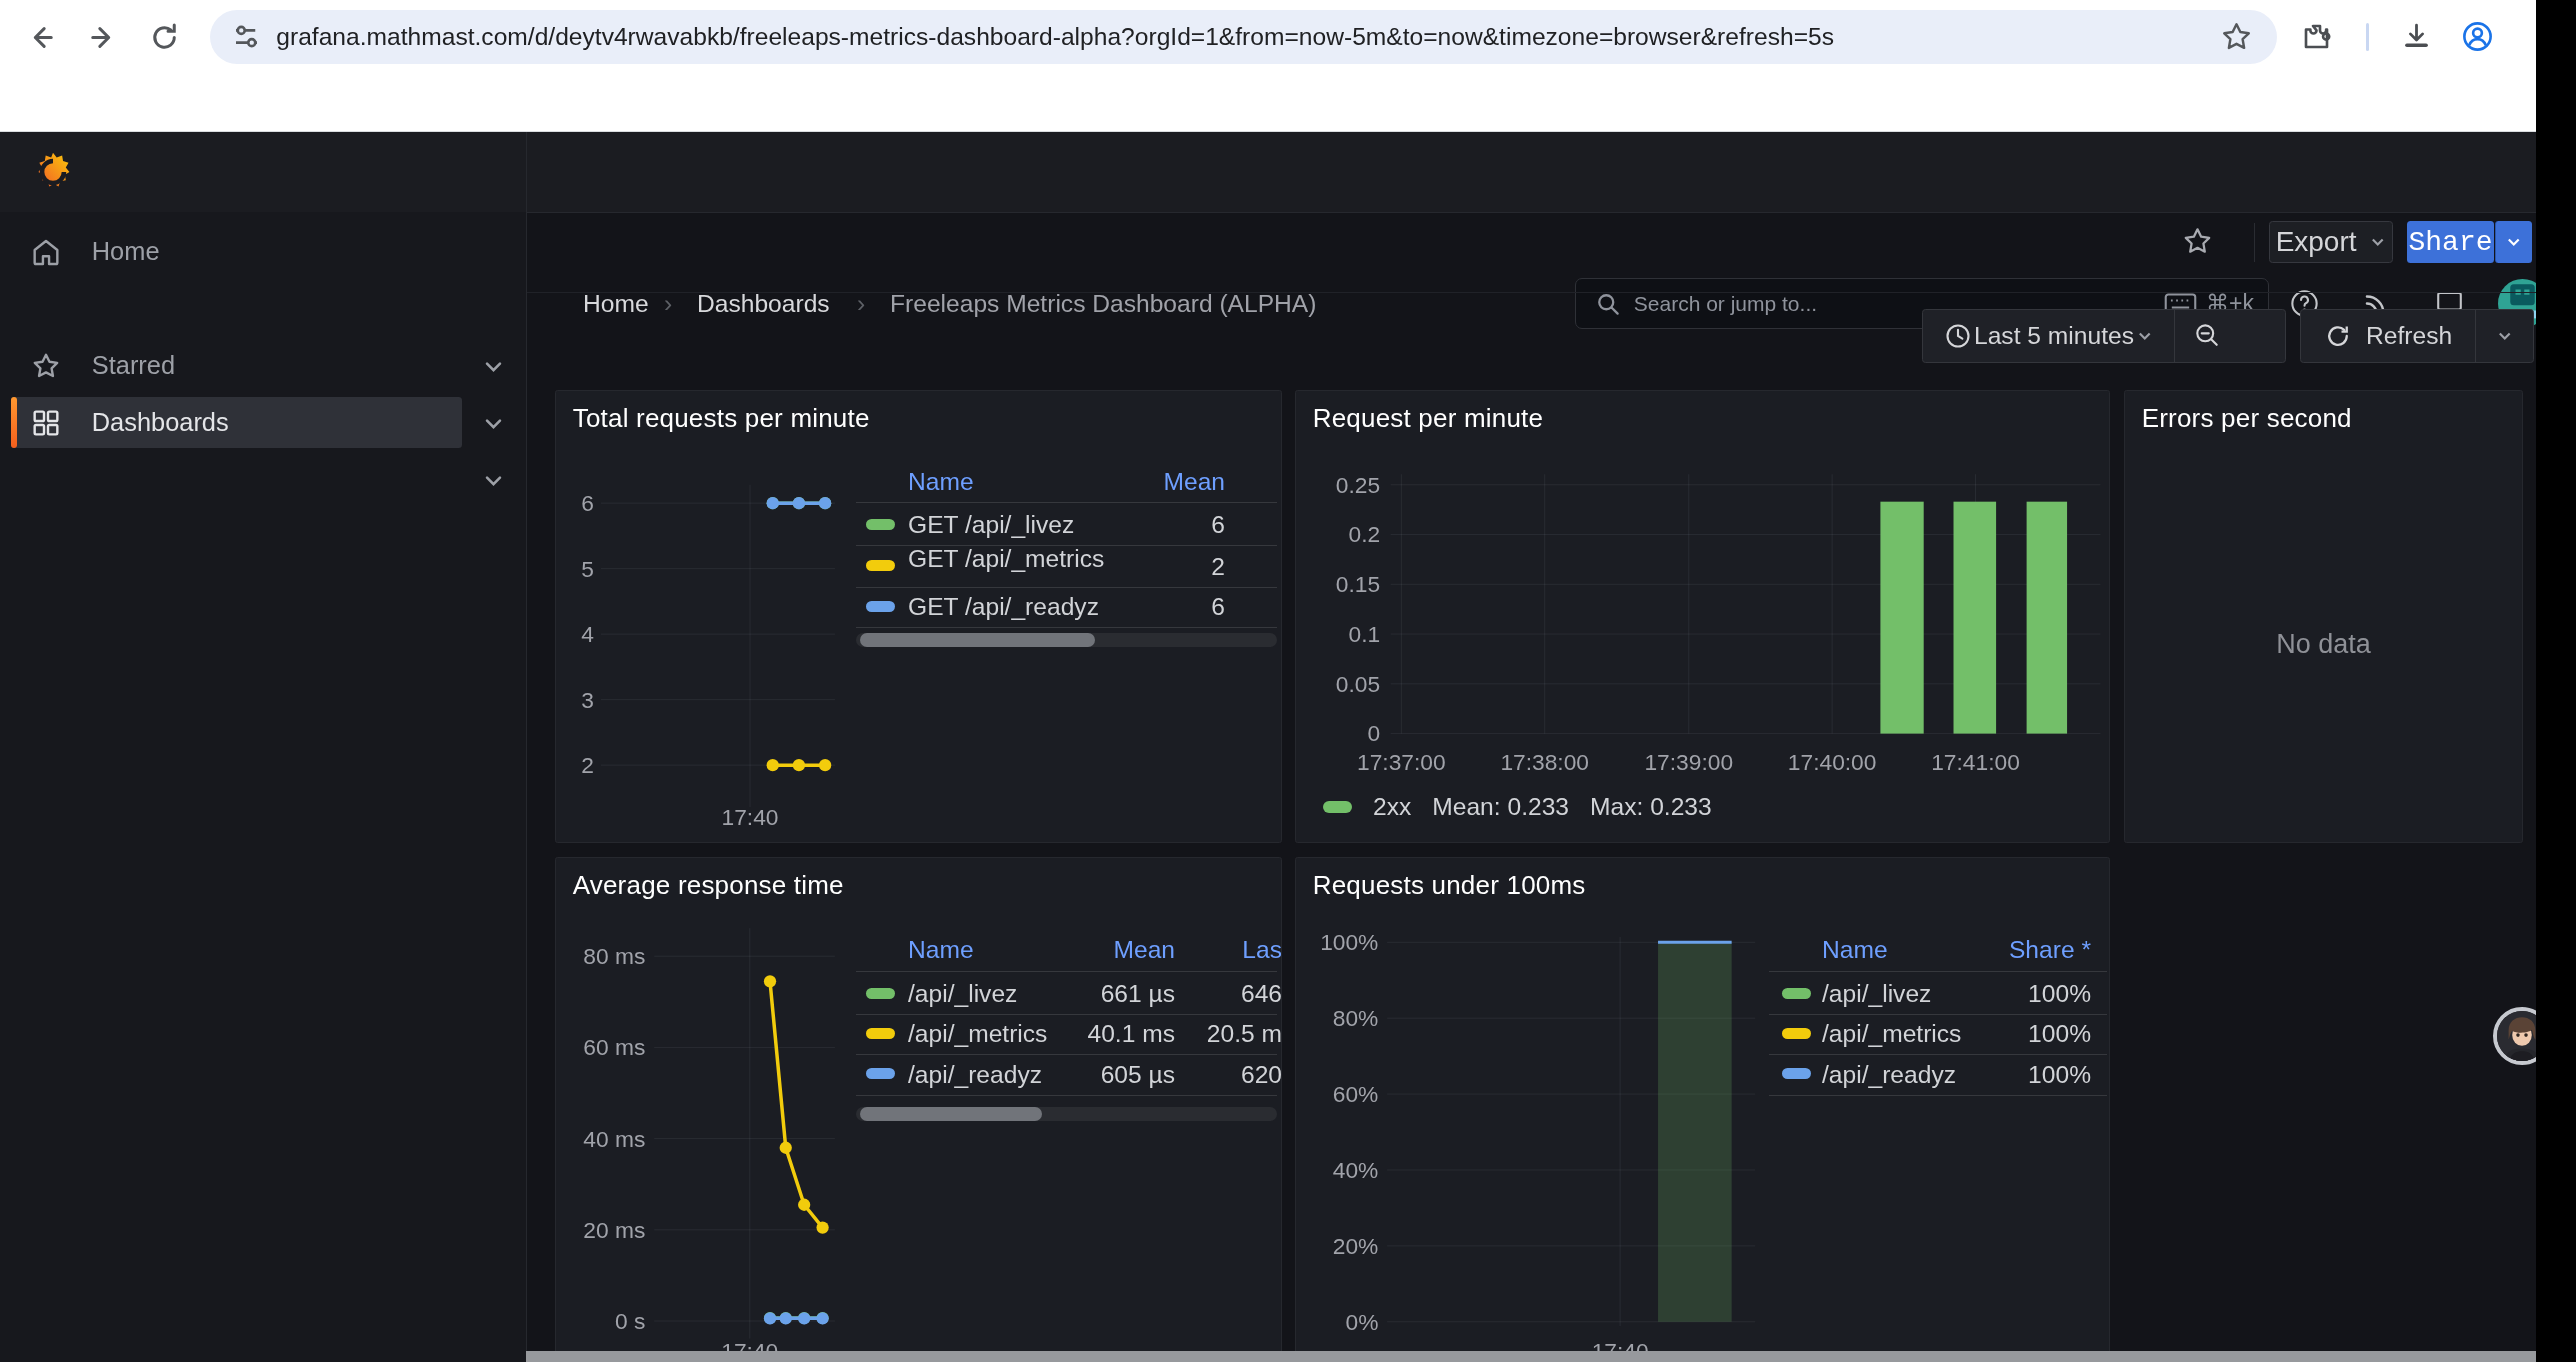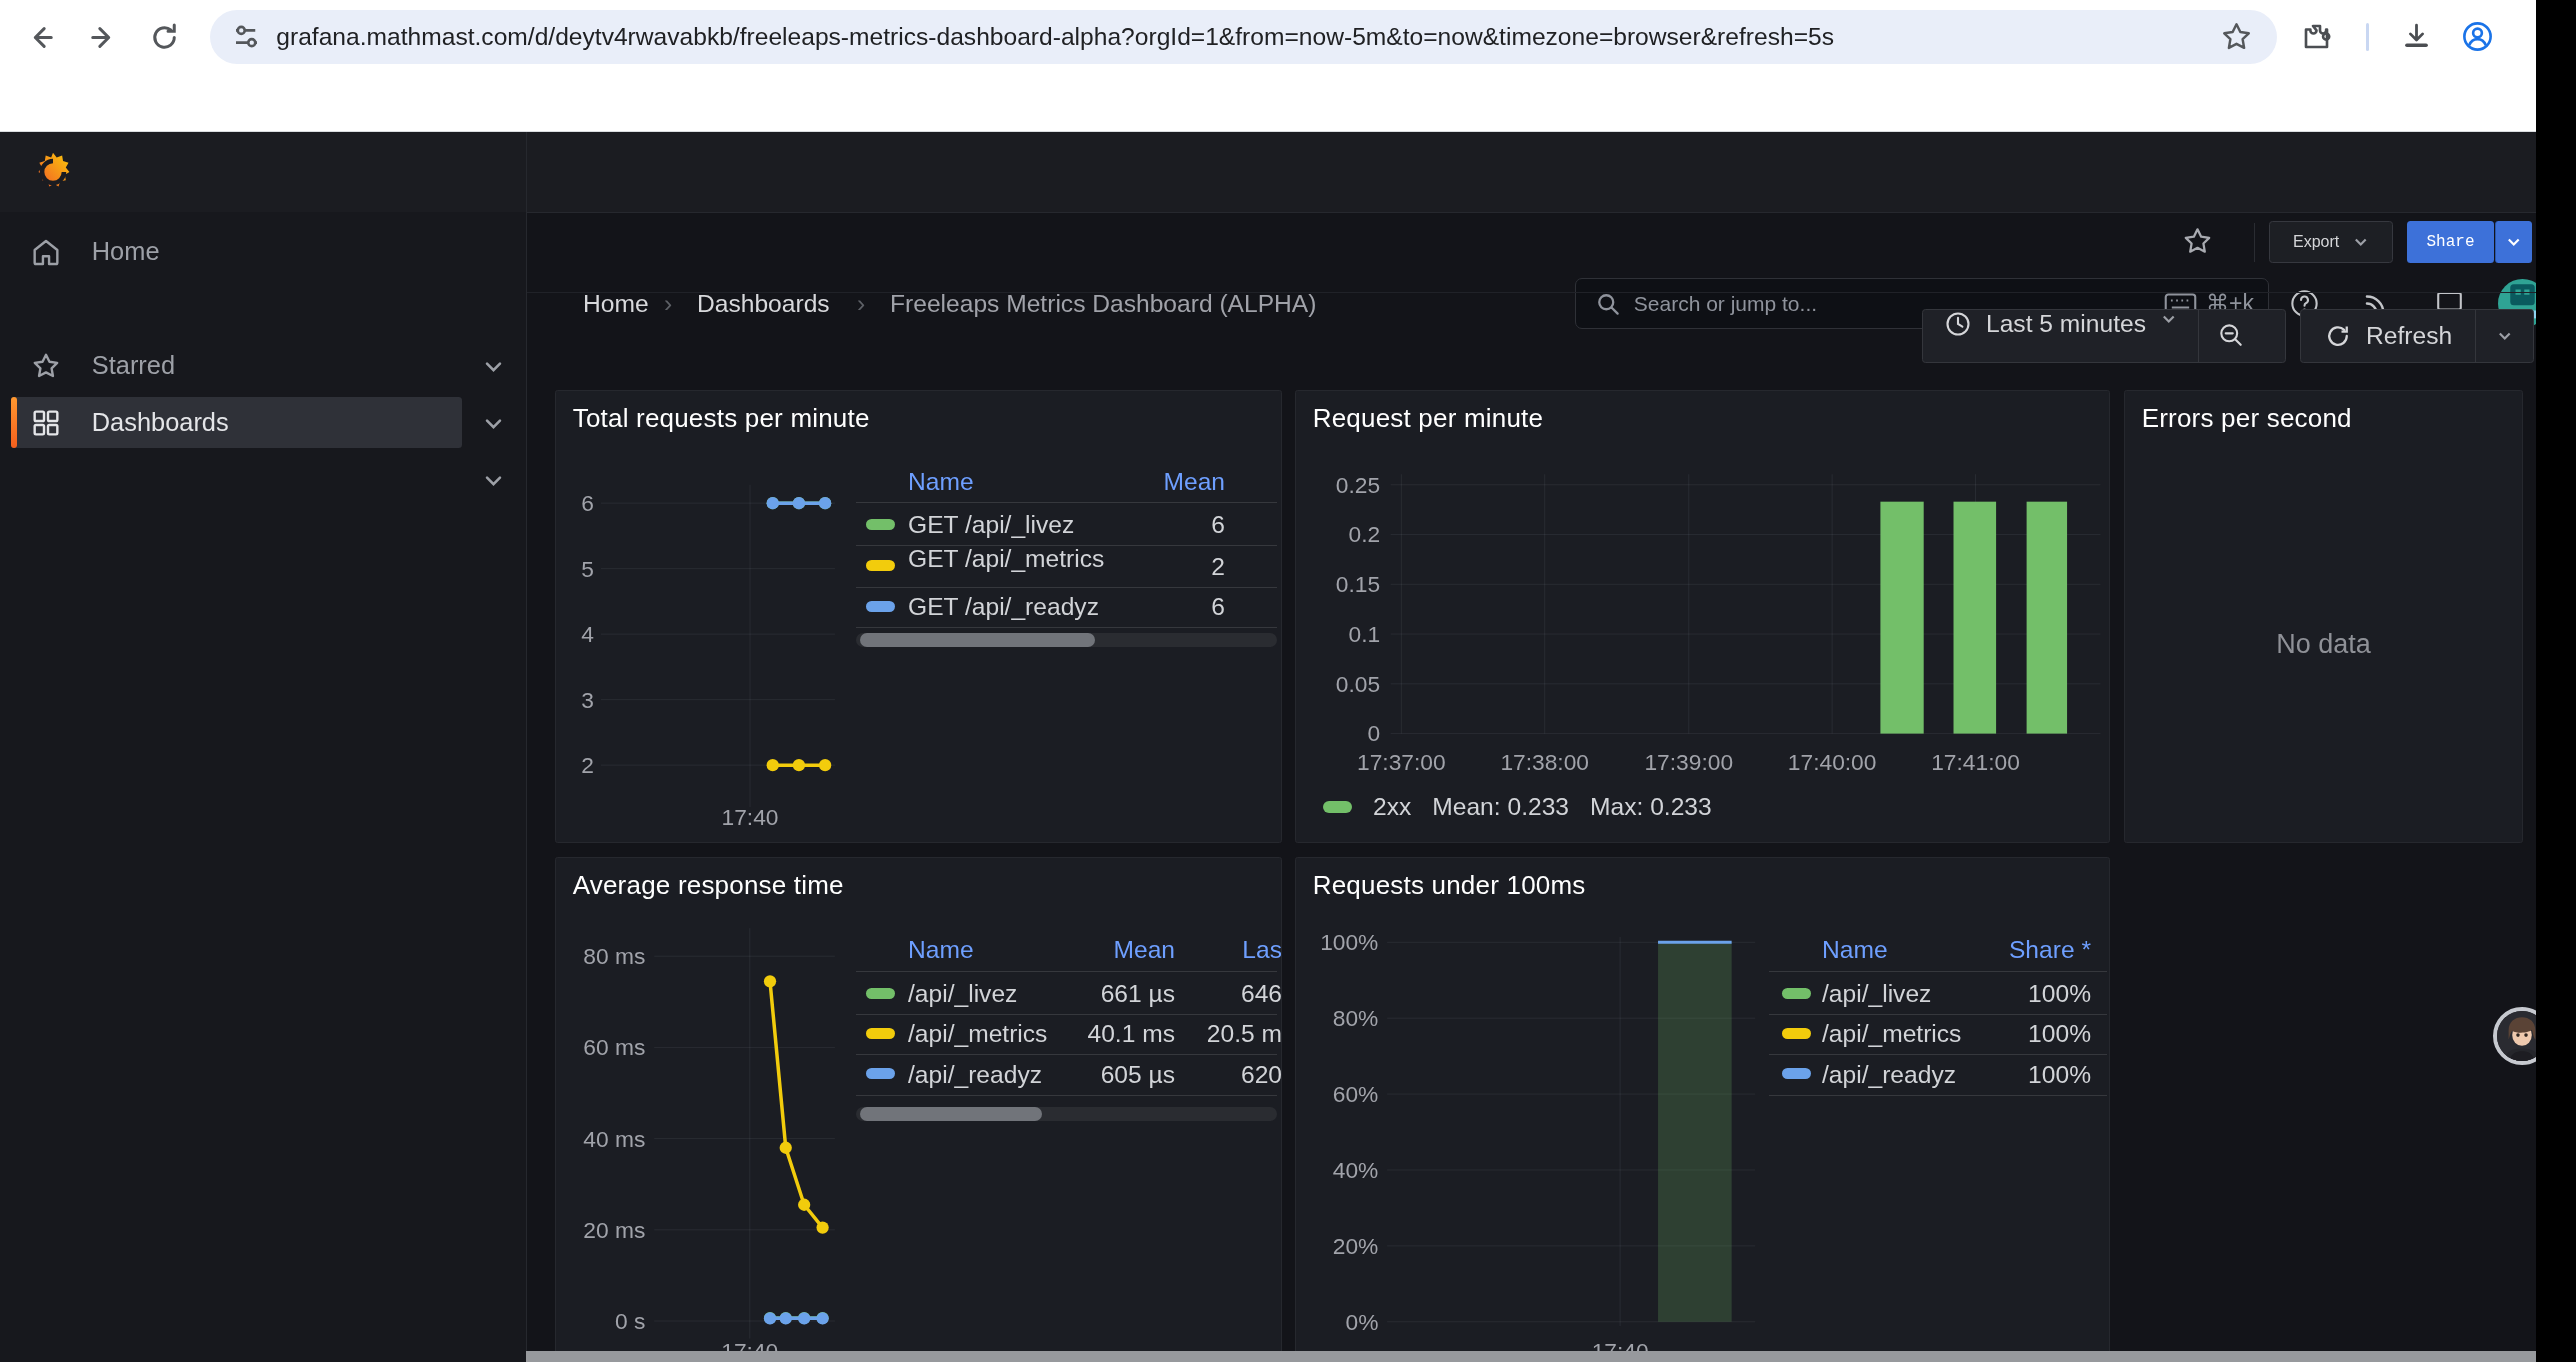--- a/index.html
+++ b/index.html
@@ -22,21 +22,21 @@
   
   .gf-header{position:absolute;left:0;top:132px;width:2576px;height:81px;background:#1b1c21;border-bottom:0.9px solid #26282e;}
   .gf-sidebar{position:absolute;left:0;top:212px;width:526px;height:1150px;background:#17181d;}
   .vdivider{position:absolute;left:526px;top:132px;width:0.9px;height:1231px;background:#26282e;}
   .gf-brand-name{position:absolute;left:88px;top:154px;font-size:27px;color:#d5d6d9;font-weight:500;}
   .crumb{position:absolute;top:158px;font-size:24.6px;white-space:nowrap;}
   .gf-search{position:absolute;left:1575px;top:146px;width:694px;height:51px;background:#0e1015;border:0.9px solid #2f3137;border-radius:7px;display:flex;align-items:center;color:#8f939c;}
   .gf-ic{position:absolute;width:33px;height:33px;color:#c3c5c9;top:155px;}
   .gf-ic svg{width:100%;height:100%;}
   .subline{position:absolute;left:527px;top:292px;width:2023px;height:0.9px;background:#202228;}
-  .btn{position:absolute;display:flex;align-items:center;justify-content:center;gap:12.3px;font-size:16px;color:#d5d6d9;background:#1d1f24;border:0.9px solid #36383f;border-radius:3.5px;}
+  .btn{position:absolute;display:flex;align-items:center;justify-content:center;gap:12.3px;font-size:28px;color:#d5d6d9;background:#1d1f24;border:0.9px solid #36383f;border-radius:3.5px;}
   .btn-blue{background:#3d71d9;border:none;color:#fff;font-weight:500;font-family:Liberation Mono, monospace;}
   .tbtn{position:absolute;display:flex;align-items:center;background:#1f2127;border:0.9px solid #34363c;border-radius:3.5px;font-size:24.6px;color:#d5d6d9;font-weight:500;height:54px;top:309px;}
   .tseg-sep{width:0.9px;align-self:stretch;background:#34363c;}
   
   .panel{position:absolute;background:#1b1d23;border:0.9px solid #26282e;border-radius:2.6px;overflow:hidden;}
   .panel-title{position:absolute;left:16.7px;top:12.3px;font-size:26px;font-weight:500;color:#ffffff;letter-spacing:0.2px;cursor:pointer;}
   .axis{font:26px "Liberation Sans",sans-serif;fill:#a1a3aa;}
   .chart-svg{position:absolute;left:0;top:0;}
   .nodata{position:absolute;left:0;right:0;top:238px;text-align:center;font-size:27px;color:#8f9197;}
   .lt-cell{position:absolute;font-size:24.6px;color:#d2d4d8;white-space:nowrap;height:32px;line-height:32px;}
@@ -248,21 +248,21 @@
     </div>
     <div class="btn btn-blue" style="left:2495px;top:221px;width:37px;height:42px;border-left:1.8px solid #2b55ab">
       <svg style="width:17.5px;height:17.5px" viewBox="0 0 16 16" fill="none" stroke="currentColor" stroke-width="2">
           <path d="M3.5 6l4.5 4.5L12.5 6"></path>
         </svg>
     </div>
   </div>
   <div class="subline"></div>
 
   <div class="tbtn" style="left:1922px;width:364px">
-    <div style="display:flex;align-items:flex-start;gap:14px;padding:0 21px;height:100%;cursor:pointer">
+    <div style="display:flex;align-items:center;gap:2px;padding:0 21px;height:100%;cursor:pointer">
       <svg style="width:28px;height:28px" viewBox="0 0 32 32" fill="none" stroke="currentColor" stroke-width="2.4">
           <circle cx="16" cy="16" r="12"></circle>
           <path d="M16 9v7l5 3" stroke-linecap="round"></path>
         </svg>
       <span>Last 5 minutes</span>
       <svg style="width:17.5px;height:17.5px;color:#9da0a7" viewBox="0 0 16 16" fill="none" stroke="currentColor" stroke-width="2">
           <path d="M3.5 6l4.5 4.5L12.5 6"></path>
         </svg>
     </div>
     <div class="tseg-sep"></div>

